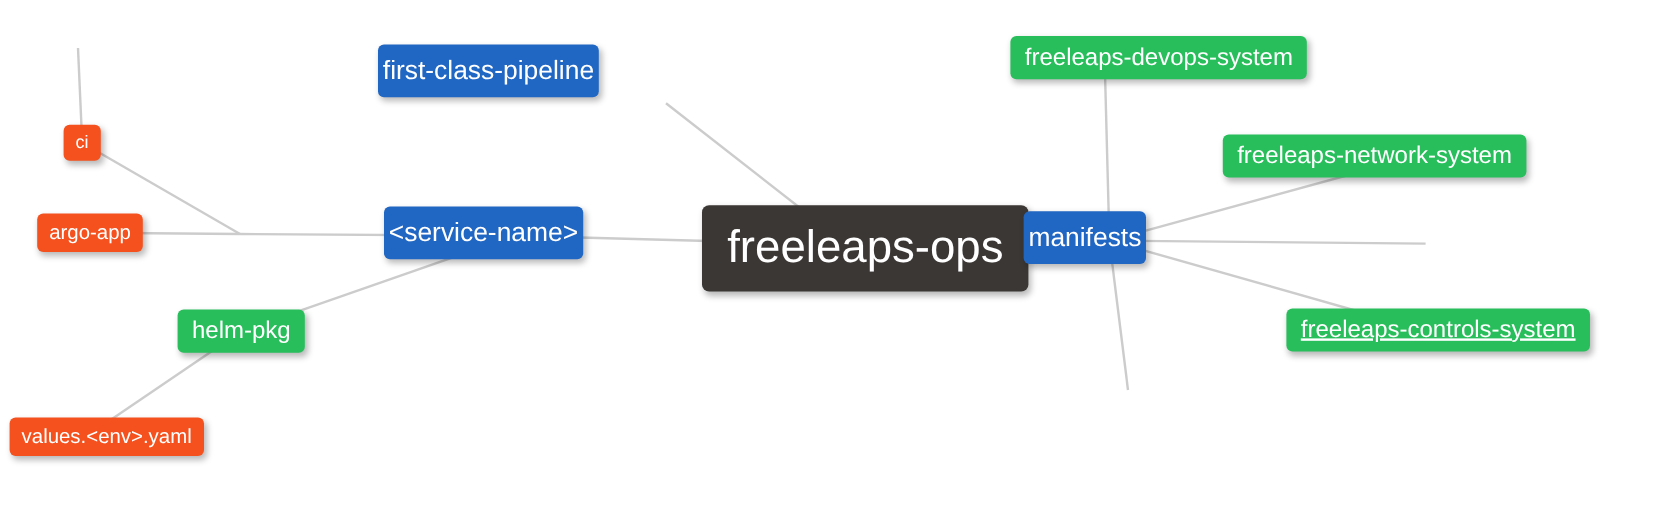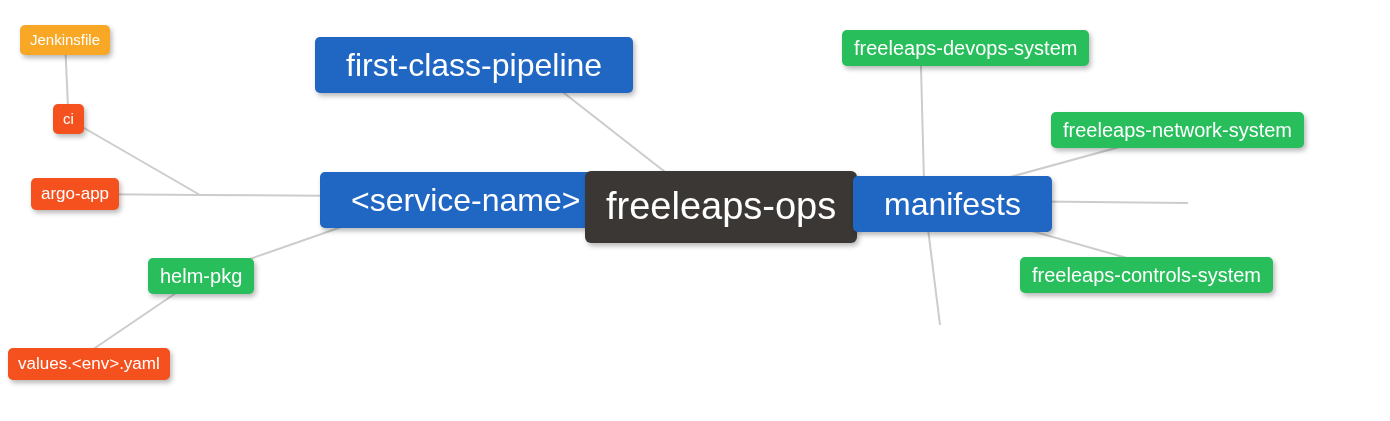--- a/index.html
+++ b/index.html
@@ -33,38 +33,38 @@
   }
   .c-orange { background: #F9A825; }
   .c-red    { background: #F4511E; }
   .c-green  { background: #27BE5B; }
   .c-blue   { background: #2066C3; }
   .c-dark   { background: #3B3735; }
 
   .sz-xs   { font-size: 15px; padding: 6px 10px; }
   .sz-sm   { font-size: 17px; padding: 6px 10px; }
   .sz-md   { font-size: 20px; padding: 6px 12px; }
-  .sz-lg   { font-size: 32px; padding: 9px 31px; }
+  .sz-lg   { font-size: 22px; padding: 9px 4px; }
   .sz-root { font-size: 38px; padding: 13px 21px; border-radius: 6px; }
 
   
   #n-jenkinsfile          { left: 20px;   top: 25px;  }
   #n-ci                   { left: 53px;   top: 104px; }
   #n-argo-app             { left: 31px;   top: 178px; }
   #n-env                  { left: 160px;  top: 177px; }
   #n-helm-pkg             { left: 148px;  top: 258px; }
   #n-values-env-yaml      { left: 8px;    top: 348px; }
   #n-first-class-pipeline { left: 315px;  top: 37px;  }
   #n-service-name         { left: 320px;  top: 172px; }
   #n-freeleaps-ops        { left: 585px;  top: 171px; }
   #n-manifests            { left: 853px;  top: 176px; }
   #n-devops-system        { left: 842px;  top: 30px;  }
-  #n-network-system       { left: 1051px; top: 112px; }
+  #n-network-system       { left: 1019px; top: 112px; }
   #n-monitoring-system    { left: 1050px; top: 185px; }
-  #n-controls-system      { left: 1020px; top: 257px; }
+  #n-controls-system      { left: 1072px; top: 257px; text-decoration: underline; }
   #n-storage-system       { left: 815px;  top: 307px; }
 </style>
 </head>
 <body>
 
 <div id="canvas">
 
   <svg id="edges">
       <line x1="65" y1="40" x2="68.5" y2="119" stroke="#CCCCCC" stroke-width="2"></line>
       <line x1="68.5" y1="119" x2="200" y2="195" stroke="#CCCCCC" stroke-width="2"></line>
@@ -75,21 +75,20 @@
       <line x1="555" y1="86" x2="706" y2="204" stroke="#CCCCCC" stroke-width="2"></line>
       <line x1="429" y1="196.5" x2="706" y2="204" stroke="#CCCCCC" stroke-width="2"></line>
       <line x1="706" y1="204" x2="924.5" y2="200.5" stroke="#CCCCCC" stroke-width="2"></line>
       <line x1="924.5" y1="200.5" x2="920.5" y2="48" stroke="#CCCCCC" stroke-width="2"></line>
       <line x1="924.5" y1="200.5" x2="1181.5" y2="130" stroke="#CCCCCC" stroke-width="2"></line>
       <line x1="924.5" y1="200.5" x2="1188" y2="203" stroke="#CCCCCC" stroke-width="2"></line>
       <line x1="924.5" y1="200.5" x2="1186.5" y2="275" stroke="#CCCCCC" stroke-width="2"></line>
       <line x1="924.5" y1="200.5" x2="940" y2="325" stroke="#CCCCCC" stroke-width="2"></line>
     </svg>
 
-  <div class="node sz-xs c-orange" id="n-jenkinsfile">Jenkinsfile</div>
 
   <div class="node sz-xs c-red" id="n-ci">ci</div>
 
   <div class="node sz-sm c-red" id="n-argo-app">argo-app</div>
 
 
   <div class="node sz-md c-green" id="n-helm-pkg">helm-pkg</div>
 
   <div class="node sz-sm c-red" id="n-values-env-yaml">values.&lt;env&gt;.yaml</div>
 

